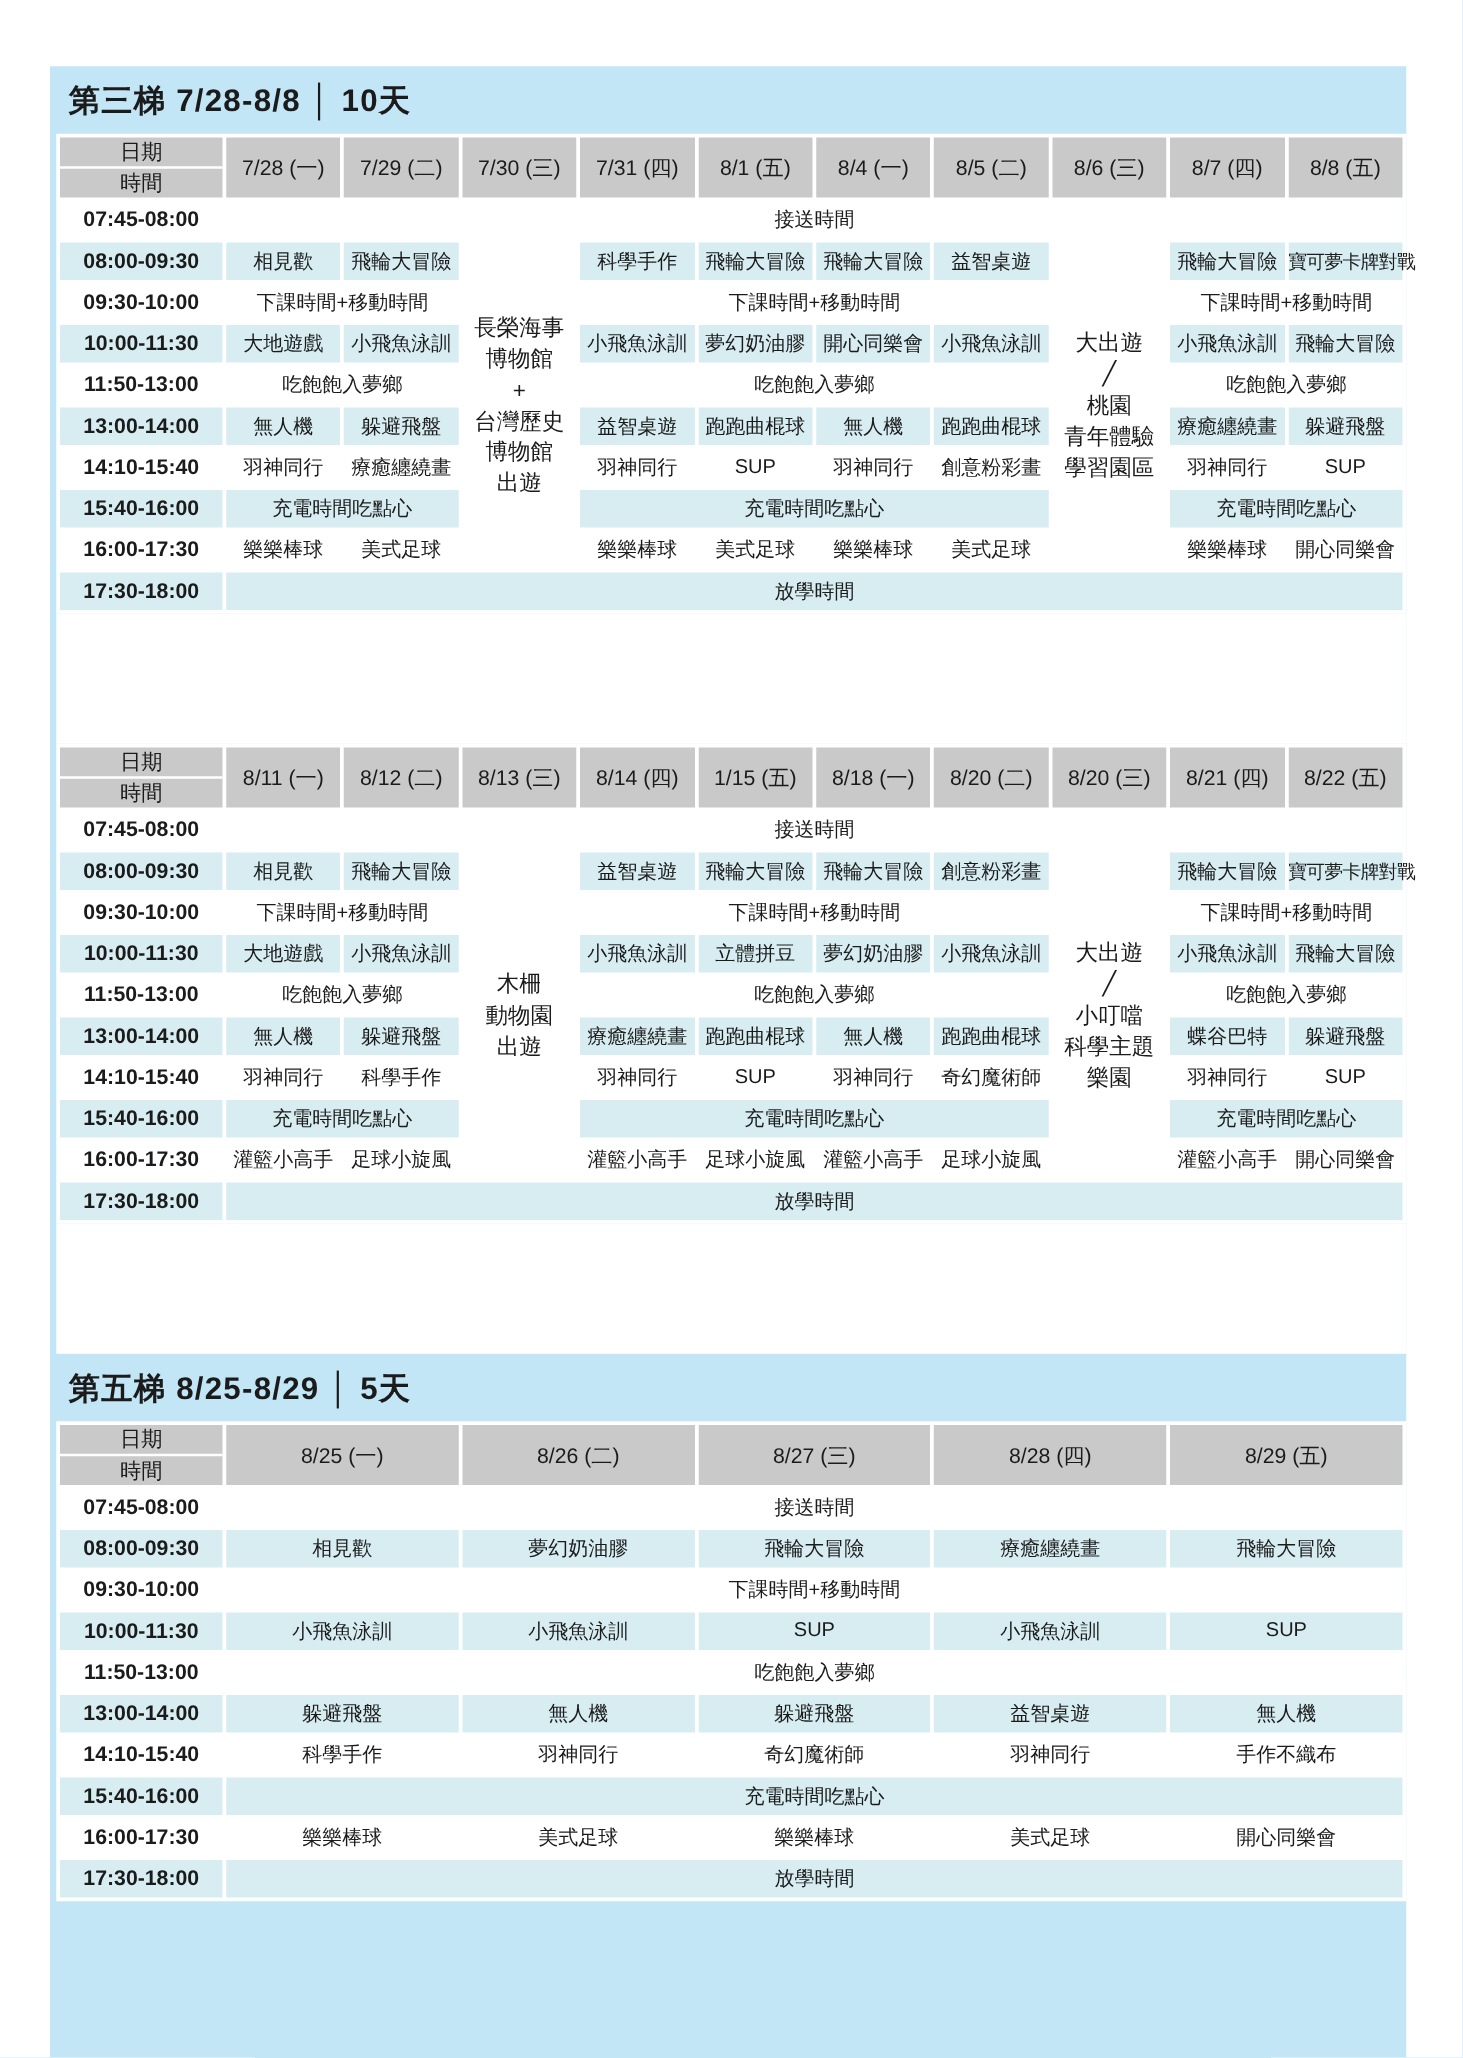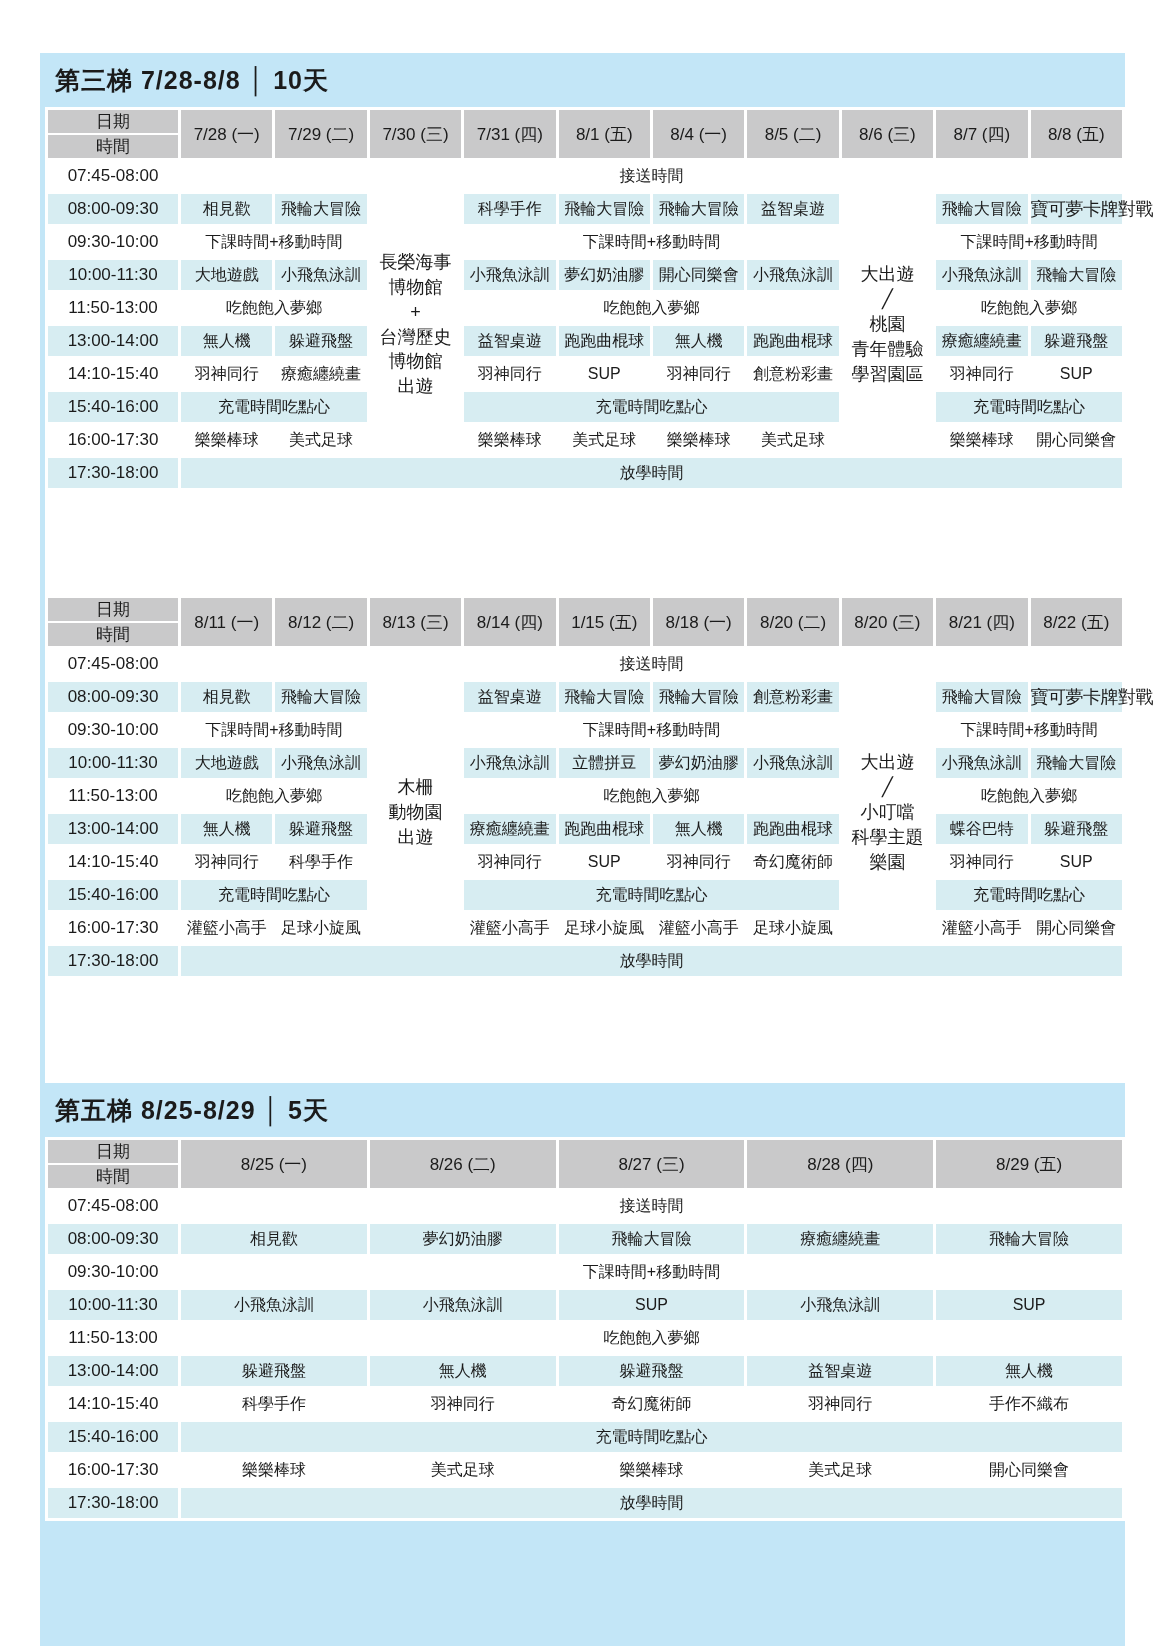--- a/index.html
+++ b/index.html
@@ -24,23 +24,23 @@
     background:#ffffff;table-layout:fixed;
   }
   table.sched th,table.sched td{
     padding:0;text-align:center;vertical-align:middle;
     font-weight:400;overflow:visible;
   }
   thead th{background:#c9c9ca;height:48px;font-size:17px;}
   th.corner{padding:0;}
   .corner-top,.corner-bot{height:23px;line-height:23px;font-size:17px;}
   .corner-top{border-bottom:2px solid #ffffff;}
-  tbody th.time{font-size:17px;height:30px;font-weight:400;}
+  tbody th.time{font-size:17px;height:30px;font-weight:700;}
   tbody td{font-size:16px;height:30px;white-space:nowrap;}
-  tbody td.sm{font-size:18px;letter-spacing:-0.5px;}
+  tbody td.sm{font-size:15px;letter-spacing:-0.5px;}
   .wh{background:#ffffff;}
   .cy{background:#d7edf2;}
   td.outing{
     background:#ffffff;font-size:18px;line-height:1.38;
     white-space:pre-line;vertical-align:middle;
   }
   .gap{
     margin-left:5px;width:1080px;height:104px;background:#ffffff;
   }
 </style>

